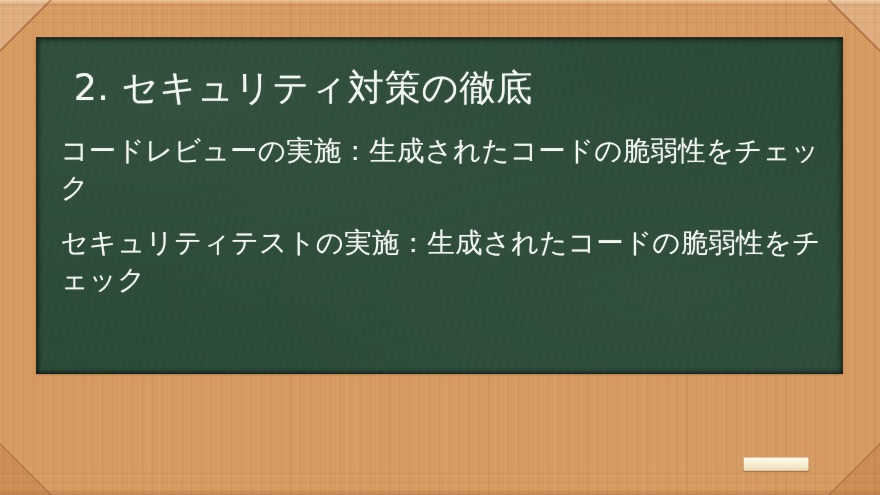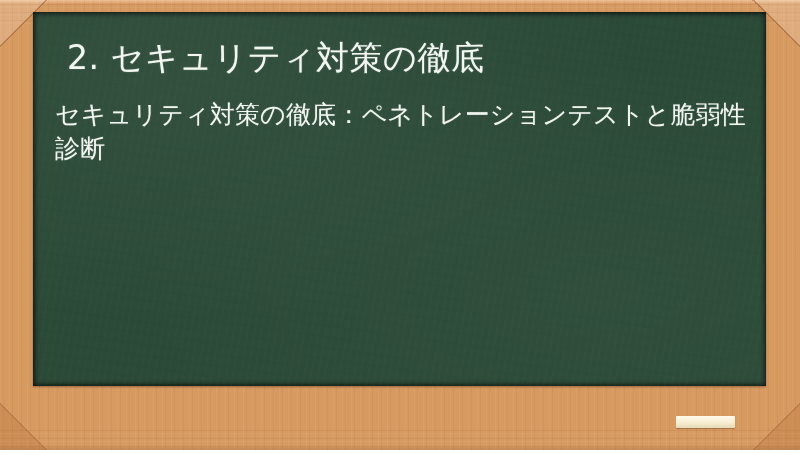--- a/index.html
+++ b/index.html
@@ -81,23 +81,23 @@
   }
   .frame-sh-bottom {
     position: absolute; left: 0; right: 0; bottom: 0; height: 5px;
     background: linear-gradient(to top, rgba(120,66,28,0.22), rgba(0,0,0,0));
   }
 
   
   .board {
     position: absolute;
     left: 33px;
-    top: 12px;
+    top: 34px;
     width: 733px;
-    height: 374px;
+    height: 306px;
     background: #2c4a38;
     box-shadow:
       inset 0 2px 5px rgba(0,0,0,0.45),
       inset 2px 0 5px rgba(0,0,0,0.35),
       inset -2px 0 5px rgba(0,0,0,0.25),
       inset 0 -2px 4px rgba(0,0,0,0.30),
       0 1px 2px rgba(80,45,18,0.45);
   }
   .board-texture {
     position: absolute;
@@ -179,21 +179,22 @@
   </div>
 
   <div class="board">
     <div class="board-texture"></div>
 
     <div class="content">
 
       <div class="slide-title">2. セキュリティ対策の徹底</div>
 
       <ul class="bullets">
-        <li class="bullet">セキュリティ対策の徹底：ペネトレーションテストと脆弱性診断</li>
+        <li class="bullet">コードレビューの実施：生成されたコードの脆弱性をチェック</li>
+        <li class="bullet">セキュリティテストの実施：生成されたコードの脆弱性をチェック</li>
       </ul>
 
     </div>
   </div>
 
   <div class="chalk"></div>
 
 </div>
 
 </body></html>

